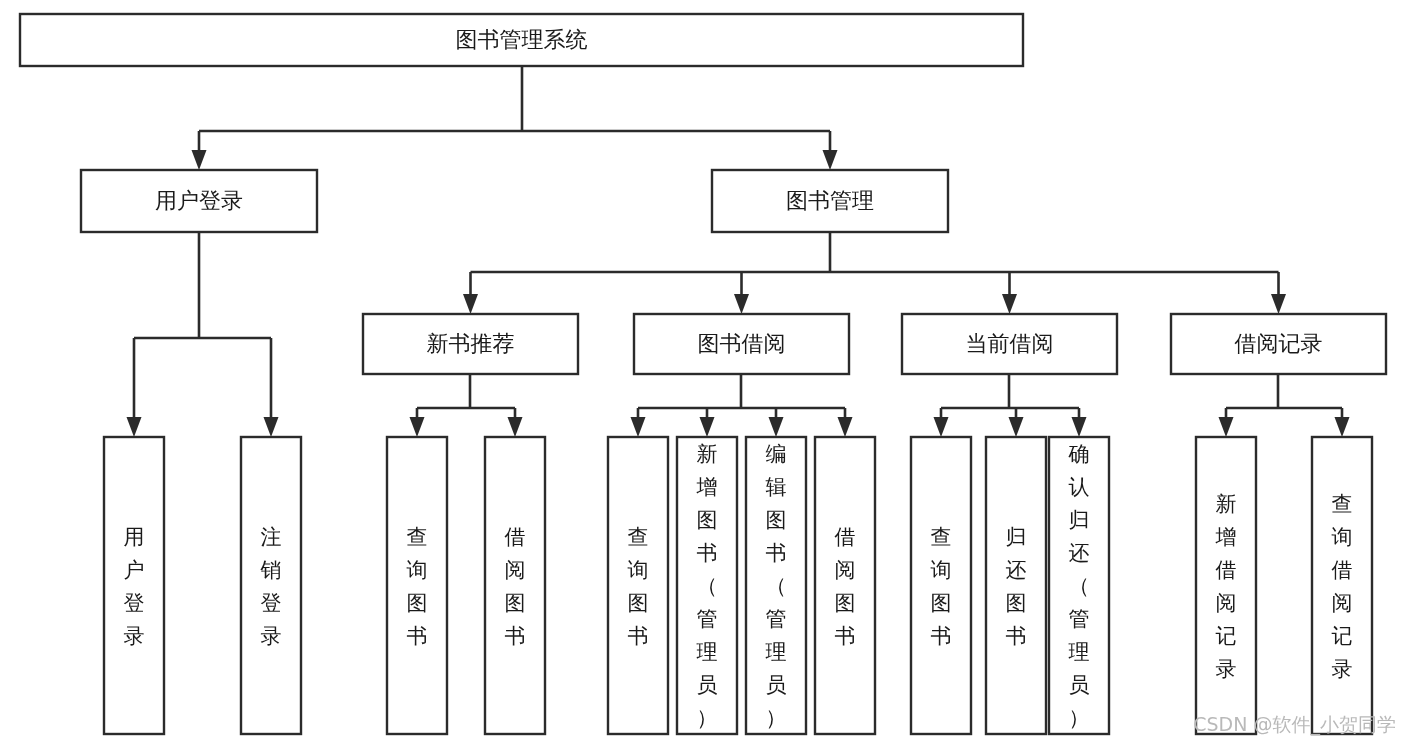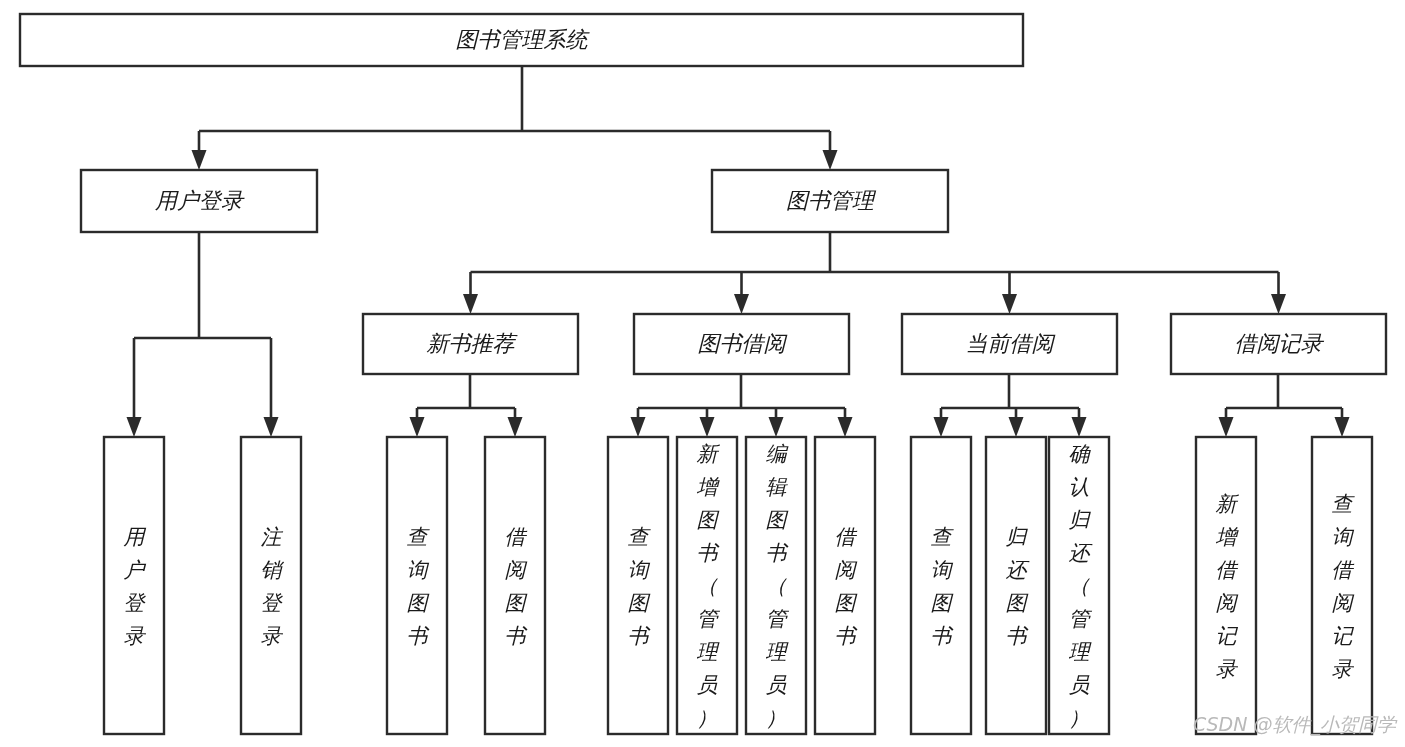--- a/index.html
+++ b/index.html
@@ -13,21 +13,20 @@
     font-family: "DejaVu Sans", "Liberation Sans", sans-serif;
     position: relative;
     overflow: hidden;
   }
   #diagram-root {
     position: absolute;
     left: 0;
     top: 0;
     width: 1405px;
     height: 747px;
-    font-style: italic;
   }
   svg#flowchart {
     display: block;
     width: 1405px;
     height: 747px;
   }
   .node-box {
     fill: #ffffff;
     stroke: #2b2b2b;
     stroke-width: 2.4;

